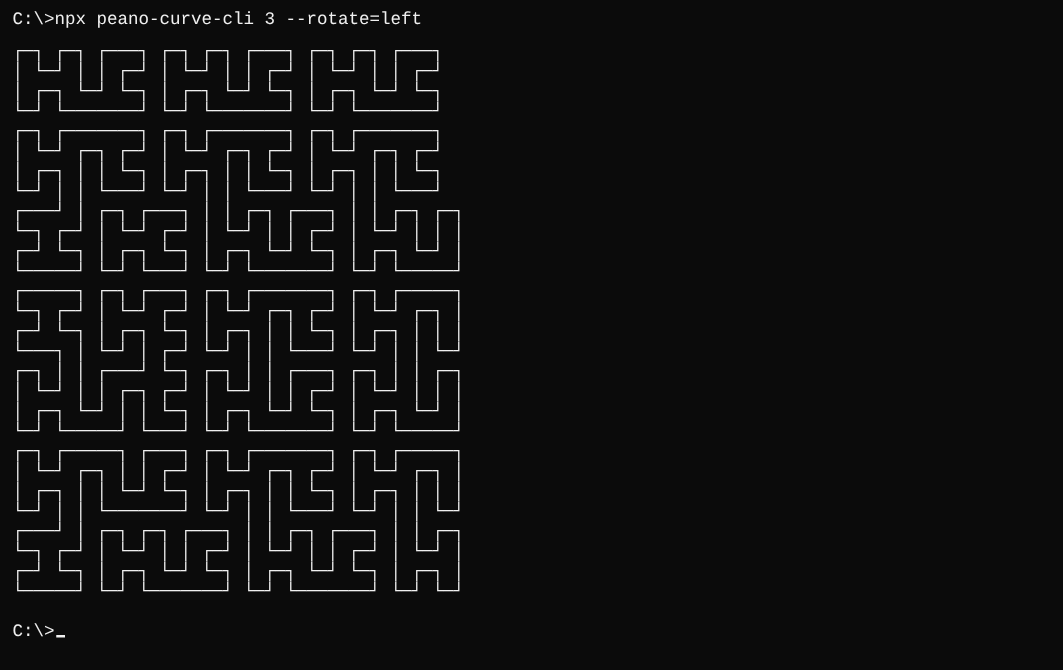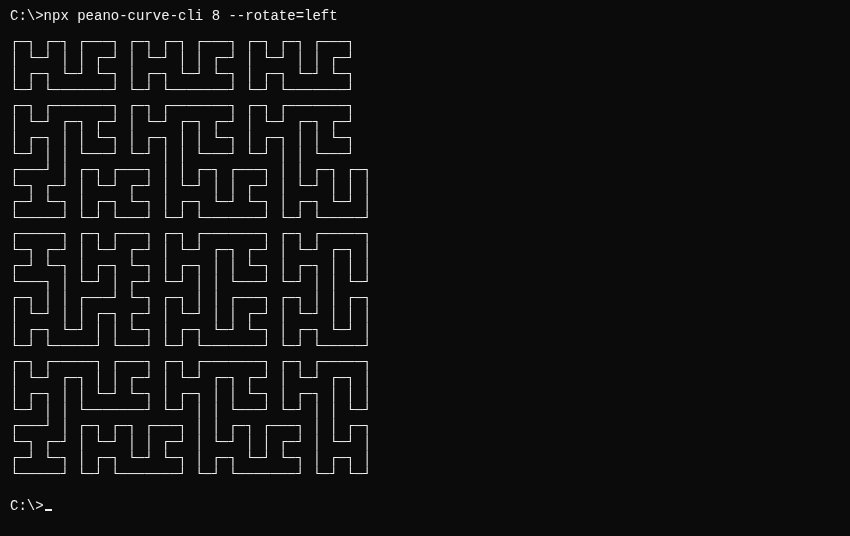--- a/index.html
+++ b/index.html
@@ -5,21 +5,21 @@
     body{margin:0;padding:8px 10px;background:#0b0b0b;color:#f0f0f0;font-family:"Consolas","Courier New",monospace;font-size:14px;line-height:16px;width:850px;height:536px;box-sizing:border-box;overflow:hidden}
     .line{white-space:pre}
     .cursor{display:inline-block;width:7px;height:2px;background:#f0f0f0;vertical-align:-1px;margin-left:1px;animation:blink 1s steps(1) infinite}
     @keyframes blink{50%{opacity:0}}
     #art{margin:10px 0 16px 0}
     #art .line{height:16px}
   </style>
 </head>
 <body>
 
-<div class="line"><span>C:\&gt;</span><span>npx peano-curve-cli 8 --rotate=left</span></div>
+<div class="line"><span>C:\&gt;</span><span>npx peano-curve-cli 3 --rotate=left</span></div>
 
 <div id="art">
     <div class="line">┌─┐ ┌─┐ ┌───┐ ┌─┐ ┌─┐ ┌───┐ ┌─┐ ┌─┐ ┌───┐</div>
     <div class="line">│ └─┘ │ │ ┌─┘ │ └─┘ │ │ ┌─┘ │ └─┘ │ │ ┌─┘</div>
     <div class="line">│ ┌─┐ └─┘ └─┐ │ ┌─┐ └─┘ └─┐ │ ┌─┐ └─┘ └─┐</div>
     <div class="line">└─┘ └───────┘ └─┘ └───────┘ └─┘ └───────┘</div>
     <div class="line">┌─┐ ┌───────┐ ┌─┐ ┌───────┐ ┌─┐ ┌───────┐</div>
     <div class="line">│ └─┘ ┌─┐ ┌─┘ │ └─┘ ┌─┐ ┌─┘ │ └─┘ ┌─┐ ┌─┘</div>
     <div class="line">│ ┌─┐ │ │ └─┐ │ ┌─┐ │ │ └─┐ │ ┌─┐ │ │ └─┐</div>
     <div class="line">└─┘ │ │ └───┘ └─┘ │ │ └───┘ └─┘ │ │ └───┘</div>

